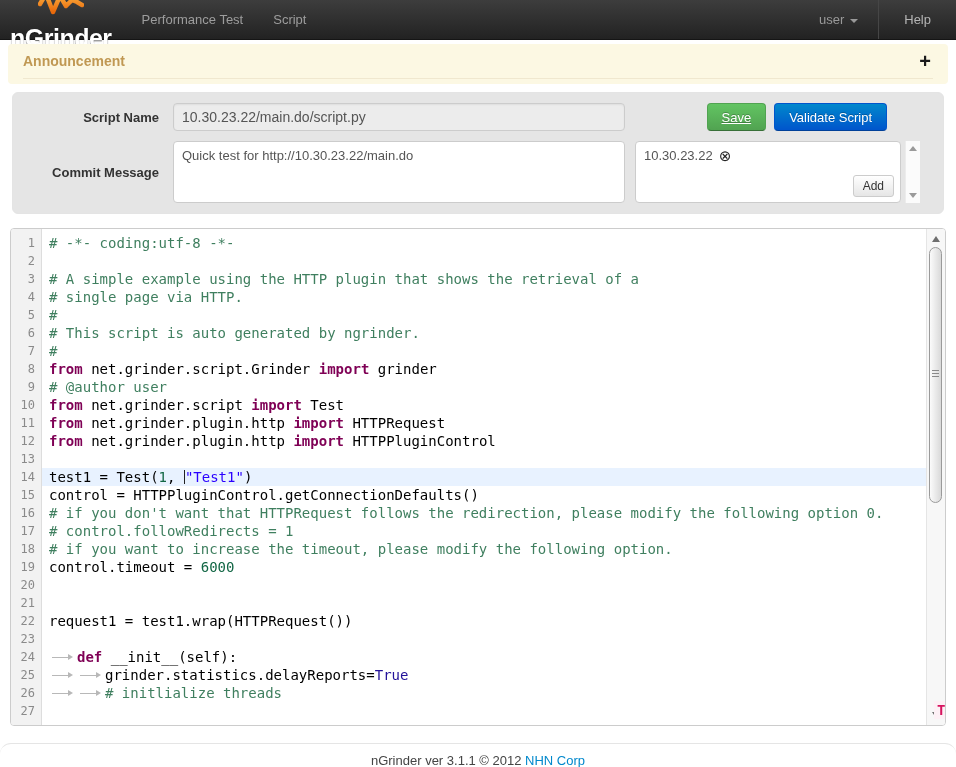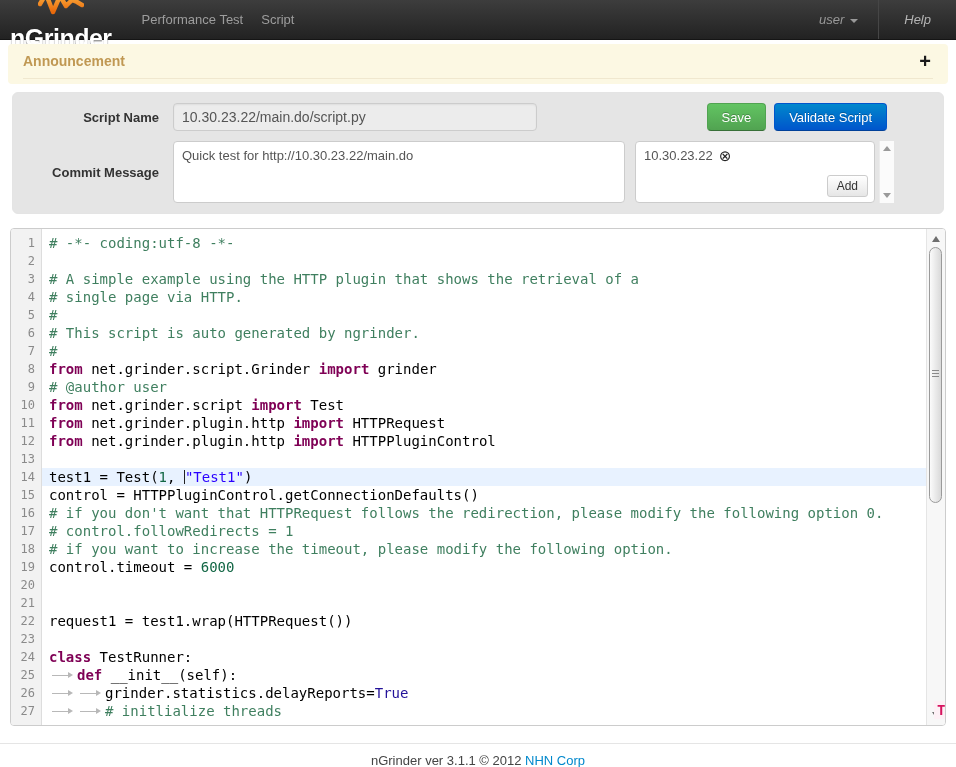--- a/index.html
+++ b/index.html
@@ -18,23 +18,23 @@
     background: linear-gradient(#3d3d3d, #222);
     display: flex;
     align-items: center;
     border-bottom: 1px solid #151515;
   }
   .brand { display: flex; align-items: center; gap: 7px; padding-left: 10px; cursor: pointer; flex-direction: column; }
   .brand-text {
     color: #fff; font-size: 25px; font-weight: bold; letter-spacing: -0.5px;
     text-shadow: 0 1px 1px rgba(0,0,0,.6);
   }
-  .nav-links { display: flex; gap: 18px; margin-left: 30px; }
+  .nav-links { display: flex; gap: 30px; margin-left: 30px; }
   .nav-link { color: #9d9d9d; font-size: 13px; text-decoration: none; cursor: pointer; }
-  .nav-right { margin-left: auto; display: flex; align-items: stretch; height: 100%; font-style: italic; }
+  .nav-right { margin-left: auto; display: flex; align-items: stretch; height: 100%; }
   .user-menu { display: flex; align-items: center; gap: 6px; padding: 0 20px; color: #999; font-size: 13px; cursor: pointer; }
   .caret { width: 0; height: 0; border-top: 4px solid #999; border-left: 4px solid transparent; border-right: 4px solid transparent; margin-top: 2px; }
   .help-link {
     display: flex; align-items: center; padding: 0 25px;
     border-left: 1px solid #464646; color: #b5b5b5; font-size: 13px; text-decoration: none; cursor: pointer;
   }
 
   
   .announcement {
     margin: 4px 8px 8px;
@@ -60,41 +60,41 @@
     border-radius: 6px;
     padding: 10px 12px;
   }
   .form-row { display: flex; align-items: center; }
   .form-row.first { margin-bottom: 10px; }
   .form-label {
     width: 148px; flex-shrink: 0; text-align: right; padding-right: 14px;
     font-weight: bold; font-size: 13px; color: #333;
   }
   .script-input {
-    width: 364px; height: 28px; padding: 4px 8px;
+    width: 452px; height: 28px; padding: 4px 8px;
     background: #ececec; border: 1px solid #ccc; border-radius: 4px;
     color: #555; font-size: 14px; font-family: inherit;
     box-shadow: inset 0 1px 2px rgba(0,0,0,.06);
   }
   .btn-group { margin-left: auto; margin-right: 44px; display: flex; gap: 8px; }
   .btn {
     height: 28px; padding: 0 14px; border-radius: 4px;
     font-size: 13px; color: #fff; cursor: pointer; font-family: inherit;
     text-shadow: 0 -1px 0 rgba(0,0,0,.25);
     border: 1px solid;
   }
-  .btn-save { background: linear-gradient(#62c462, #51a351); border-color: #51a351 #51a351 #387038; }
+  .btn-save { background: linear-gradient(#62c462, #51a351); border-color: #51a351 #51a351 #387038; text-decoration: underline; }
   .btn-validate { background: linear-gradient(#0088cc, #0055cc); border-color: #0055cc #0055cc #004099; }
   .commit-textarea {
     width: 452px; height: 62px; padding: 6px 8px; resize: none;
     background: #fff; border: 1px solid #ccc; border-radius: 4px;
     color: #555; font-size: 13px; font-family: inherit; line-height: 16px;
   }
   .host-panel {
-    margin-left: 10px; width: 240px; height: 62px; padding: 6px 8px;
+    margin-left: 10px; width: 266px; height: 62px; padding: 6px 8px;
     background: #fff; border: 1px solid #ccc; border-radius: 4px; position: relative;
   }
   .host-item { display: flex; align-items: center; gap: 6px; font-size: 13px; color: #555; }
   .remove-icon { font-size: 15px; color: #222; cursor: pointer; line-height: 1; }
   .add-btn {
     position: absolute; right: 6px; bottom: 5px; padding: 3px 9px;
     background: linear-gradient(#fff, #e6e6e6); border: 1px solid #ccc; border-radius: 3px;
     font-size: 12px; color: #333; cursor: pointer; font-family: inherit;
   }
   .host-scroll {
@@ -156,20 +156,21 @@
   }
 
   
   .footer {
     margin-top: 17px;
     border-top: 1px solid #e5e5e5;
     text-align: center;
     padding-top: 9px;
     font-size: 13px;
     color: #444;
+    border-radius: 11px;
   }
   .footer a { color: #0088cc; text-decoration: none; cursor: pointer; }
 </style>
 </head>
 <body>
 
 <div class="navbar">
   <div class="brand">
     <svg width="46" height="30" viewBox="0 0 46 30">
       <defs>
@@ -273,21 +274,20 @@
       <div class="code-line active"><span class="tok-p">test1 = Test(</span><span class="tok-n">1</span><span class="tok-p">, </span><span class="cursor"></span><span class="tok-s">"Test1"</span><span class="tok-p">)</span></div>
       <div class="code-line"><span class="tok-p">control = HTTPPluginControl.getConnectionDefaults()</span></div>
       <div class="code-line"><span class="tok-c"># if you don't want that HTTPRequest follows the redirection, please modify the following option 0.</span></div>
       <div class="code-line"><span class="tok-c"># control.followRedirects = 1</span></div>
       <div class="code-line"><span class="tok-c"># if you want to increase the timeout, please modify the following option.</span></div>
       <div class="code-line"><span class="tok-p">control.timeout = </span><span class="tok-n">6000</span></div>
       <div class="code-line"></div>
       <div class="code-line"></div>
       <div class="code-line"><span class="tok-p">request1 = test1.wrap(HTTPRequest())</span></div>
       <div class="code-line"></div>
-      <div class="code-line"><span class="tok-k">class</span><span class="tok-p"> TestRunner:</span></div>
       <div class="code-line"><span class="tok-tab"></span><span class="tok-k">def</span><span class="tok-p"> __init__(self):</span></div>
       <div class="code-line"><span class="tok-tab"></span><span class="tok-tab"></span><span class="tok-p">grinder.statistics.delayReports=</span><span class="tok-a">True</span></div>
       <div class="code-line"><span class="tok-tab"></span><span class="tok-tab"></span><span class="tok-c"># initlialize threads</span></div>
     </div>
   <div class="editor-scrollbar">
     <span class="sb-arrow sb-up"></span>
     <div class="sb-thumb">
       <span class="sb-grip"></span>
     </div>
     <span class="sb-arrow sb-down"></span>

